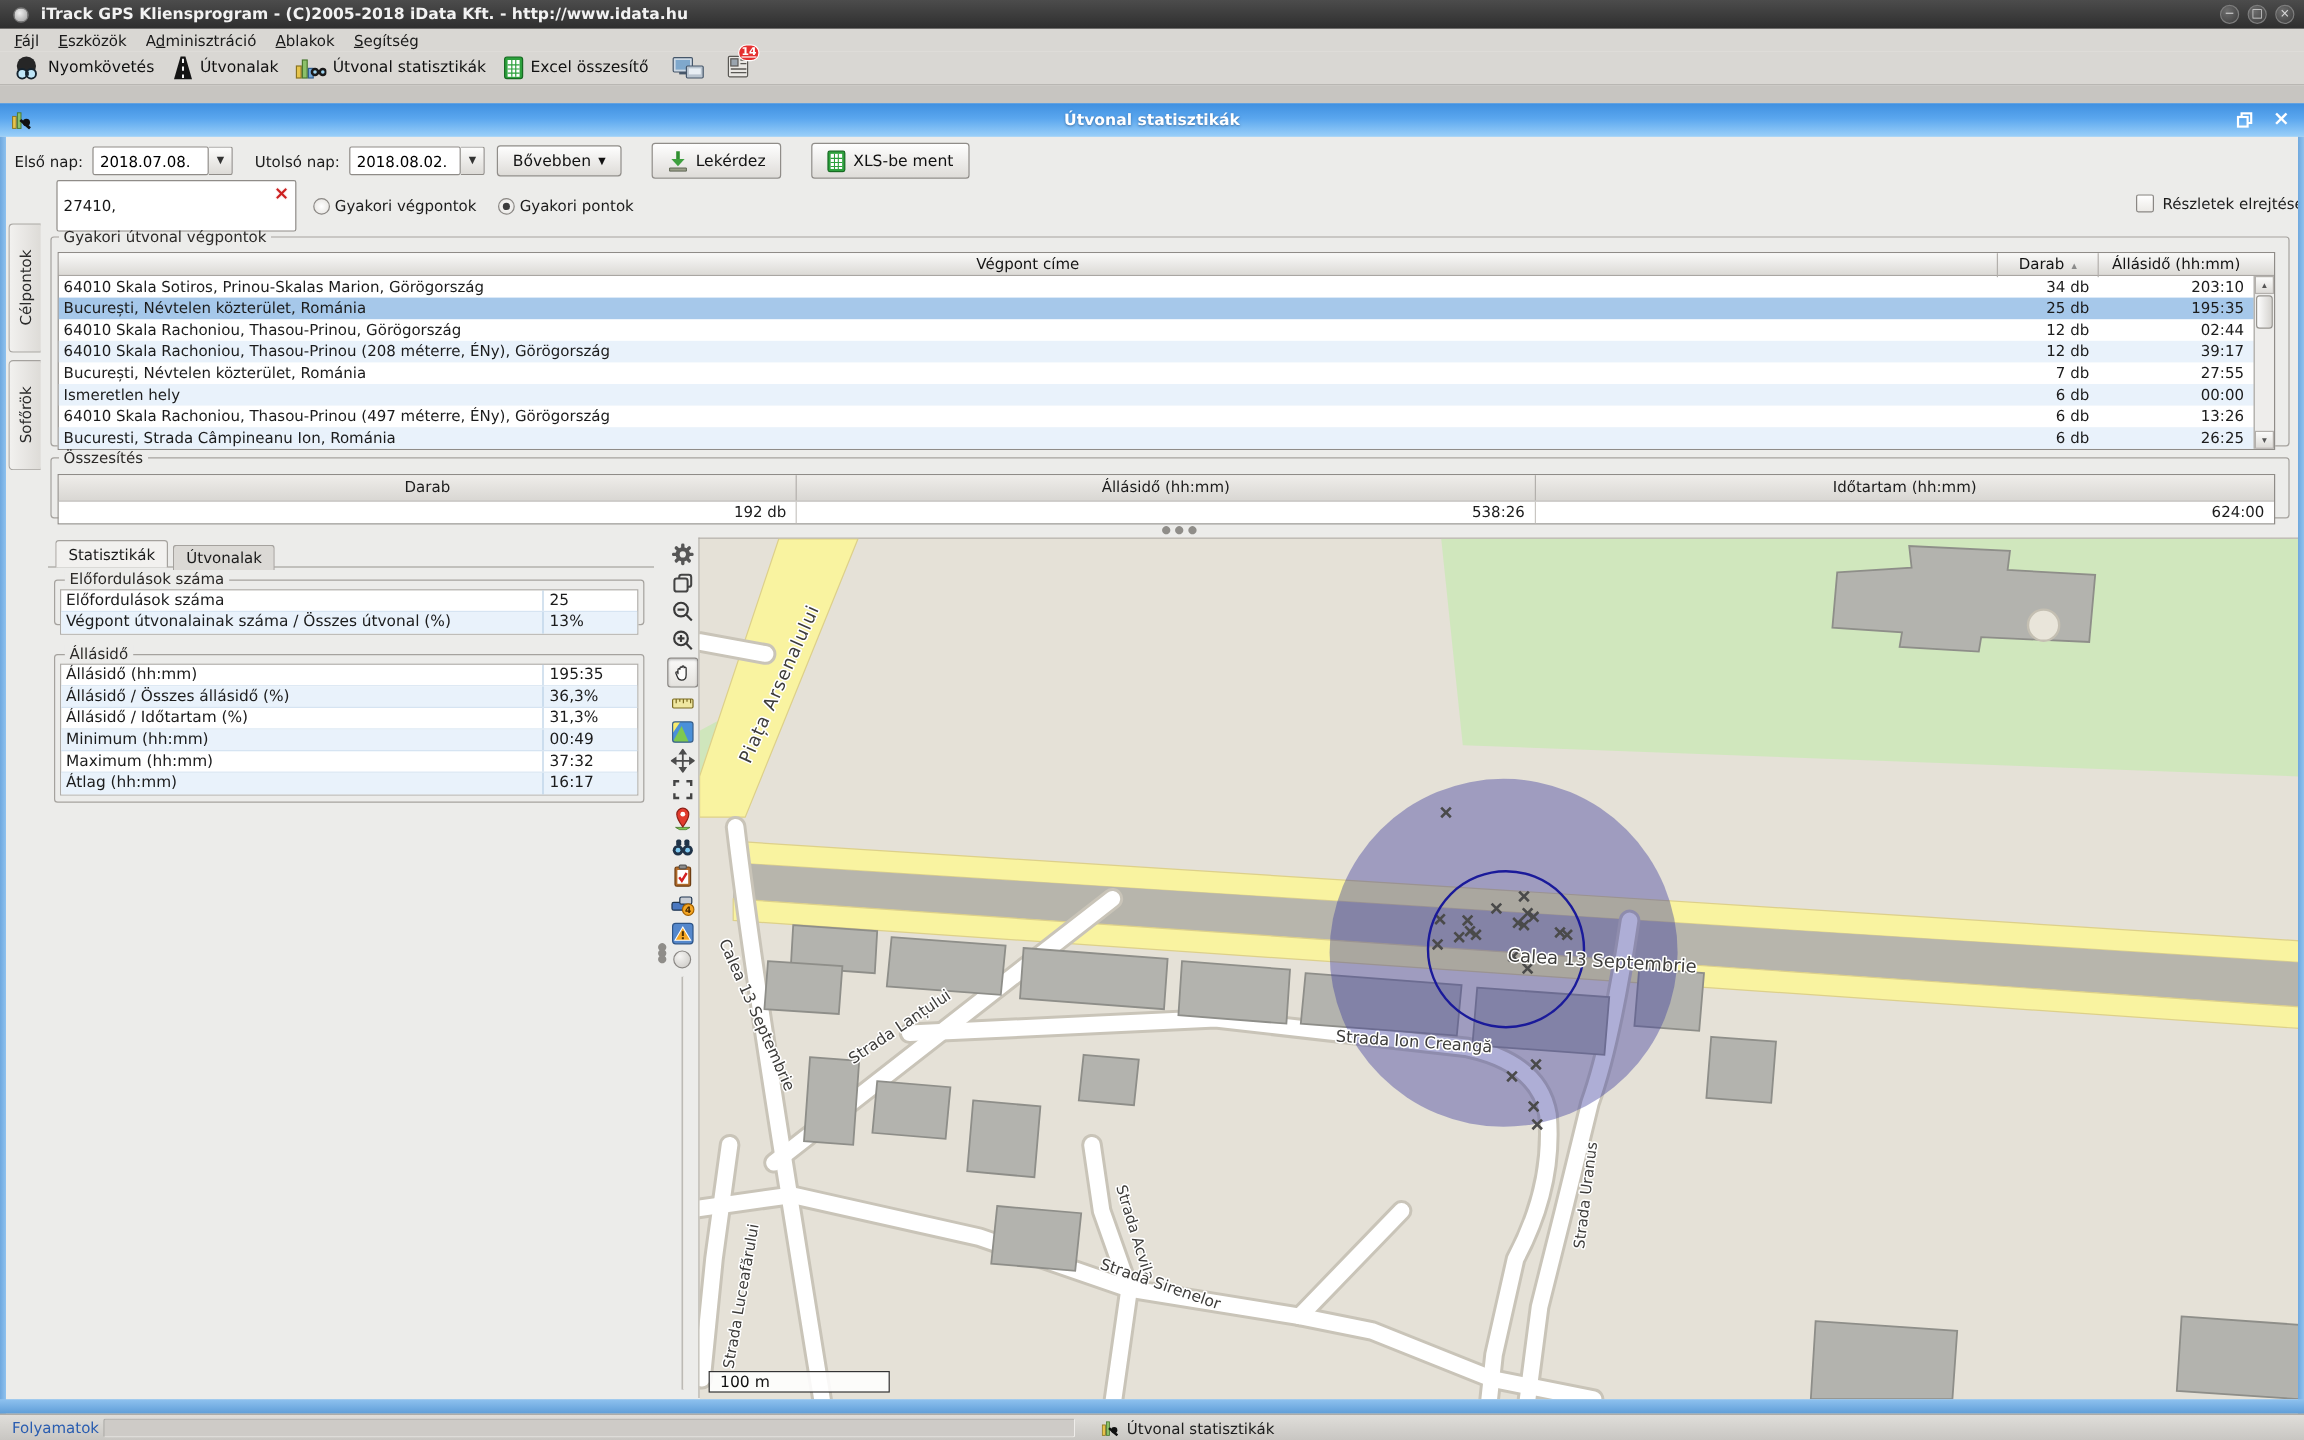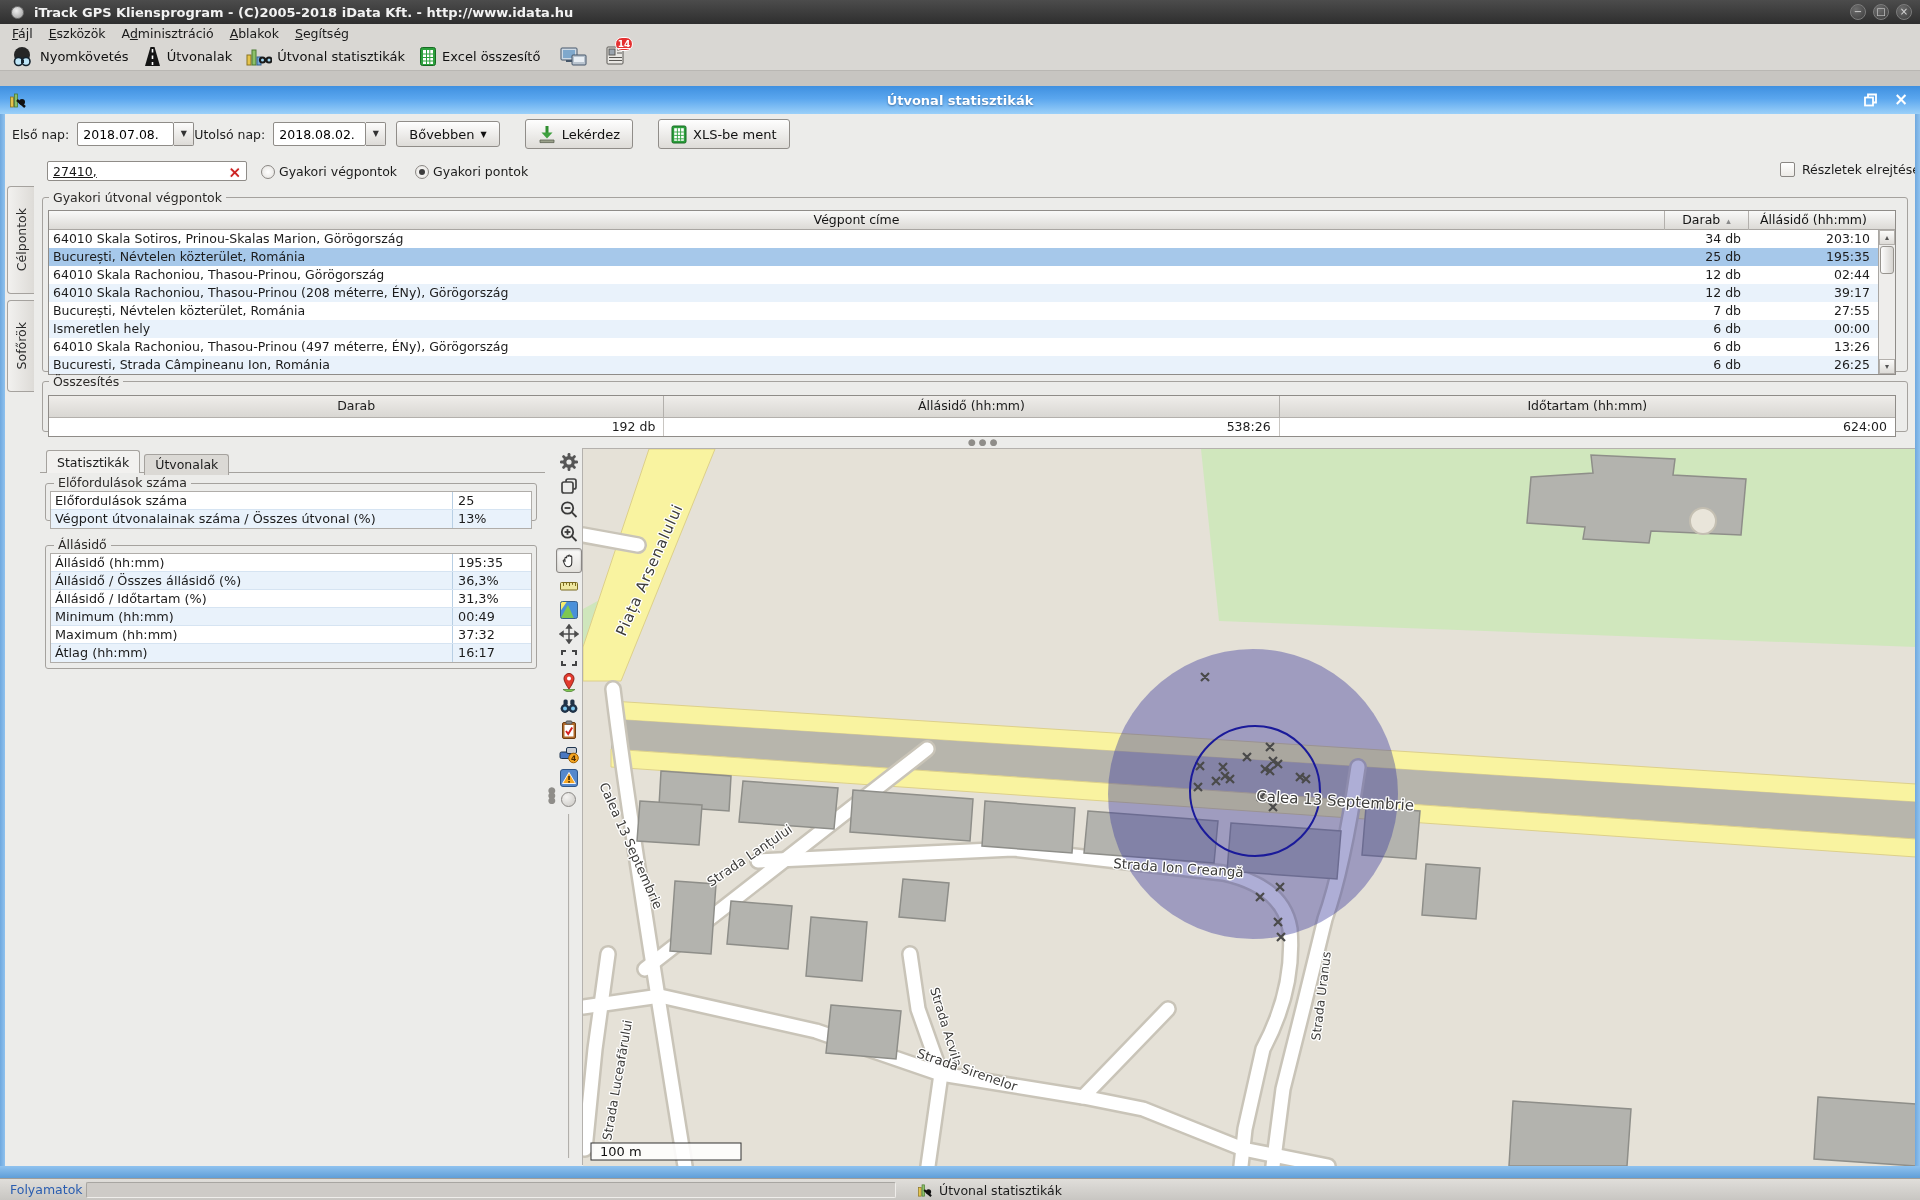--- a/index.html
+++ b/index.html
@@ -48,21 +48,21 @@
 
   
   .side-tab { position:absolute; left:7px; width:27px; background:linear-gradient(90deg,#f2f1ef,#dddbd7); border:1px solid #a5a29e; border-right:none; border-radius:4px 0 0 4px; display:flex; align-items:center; justify-content:center; }
   .side-tab span { writing-mode:vertical-rl; transform:rotate(180deg); font-size:12.5px; color:#2a2a2a; }
   #tab-celpontok { top:186px; height:108px; }
   #tab-soforok { top:300px; height:92px; }
 
   
   #filter-row { position:absolute; left:47px; top:158px; height:26px; display:flex; align-items:center; }
   #filter-input-wrap { position:relative; width:200px; }
-  #filter-input { width:200px; height:20px; text-decoration:underline; color:#161616; }
+  #filter-input { width:200px; height:43px; color:#161616; }
   #filter-clear { position:absolute; right:6px; top:3px; color:#cc2020; font-weight:bold; font-size:15px; text-shadow:0 0 1px #cc2020; }
   .radio { width:14px; height:14px; border-radius:50%; border:1px solid #8a8784; background:radial-gradient(#ffffff,#e2e0dc); display:inline-block; position:relative; vertical-align:-3px; }
   .radio.sel::after { content:""; position:absolute; left:3px; top:3px; width:6px; height:6px; border-radius:50%; background:#3c3c3c; }
   .checkbox { width:15px; height:15px; border:1px solid #8a8784; background:linear-gradient(#fff,#eceae6); border-radius:2px; display:inline-block; vertical-align:-3px; }
   #hide-details { position:absolute; left:1780px; top:162px; display:flex; align-items:center; gap:7px; }
 
   
   fieldset { border:1px solid #a5a29e; border-radius:3px; position:absolute; }
   fieldset legend { font-size:12.5px; color:#2c2a28; padding:0 4px; margin-left:6px; }
 
@@ -227,21 +227,21 @@
         <path d="M6,5.5 V2.5 h8 v8 h-3" fill="none" stroke="#fff" stroke-width="1.8"></path>
       </svg>
     <span class="mdi-btn" id="mdi-close">×</span>
   </div>
 </div>
 
 <div id="query-row">
   <span class="lbl">Első nap:</span>
   <input class="field" style="width: 97px; margin-left: 8px;" value="2018.07.08.">
   <span class="drop-btn">▼</span>
-  <span class="lbl" style="margin-left:0;">Utolsó nap:</span>
+  <span class="lbl" style="margin-left:18px;">Utolsó nap:</span>
   <input class="field" style="width: 93px; margin-left: 8px;" value="2018.08.02.">
   <span class="drop-btn">▼</span>
   <span class="btn" style="margin-left:10px;">
       <span>Bővebben</span>
       <span style="font-size:8px;">▼</span>
     </span>
   <span class="btn" style="margin-left:25px;height:30px;">
     <svg width="18" height="19" viewBox="0 0 18 19">
         <path d="M9,1 v8" stroke="#2f8f2f" stroke-width="3"></path>
         <path d="M3.5,7.5 L9,13.5 L14.5,7.5 Z" fill="#3ea03e"></path>

